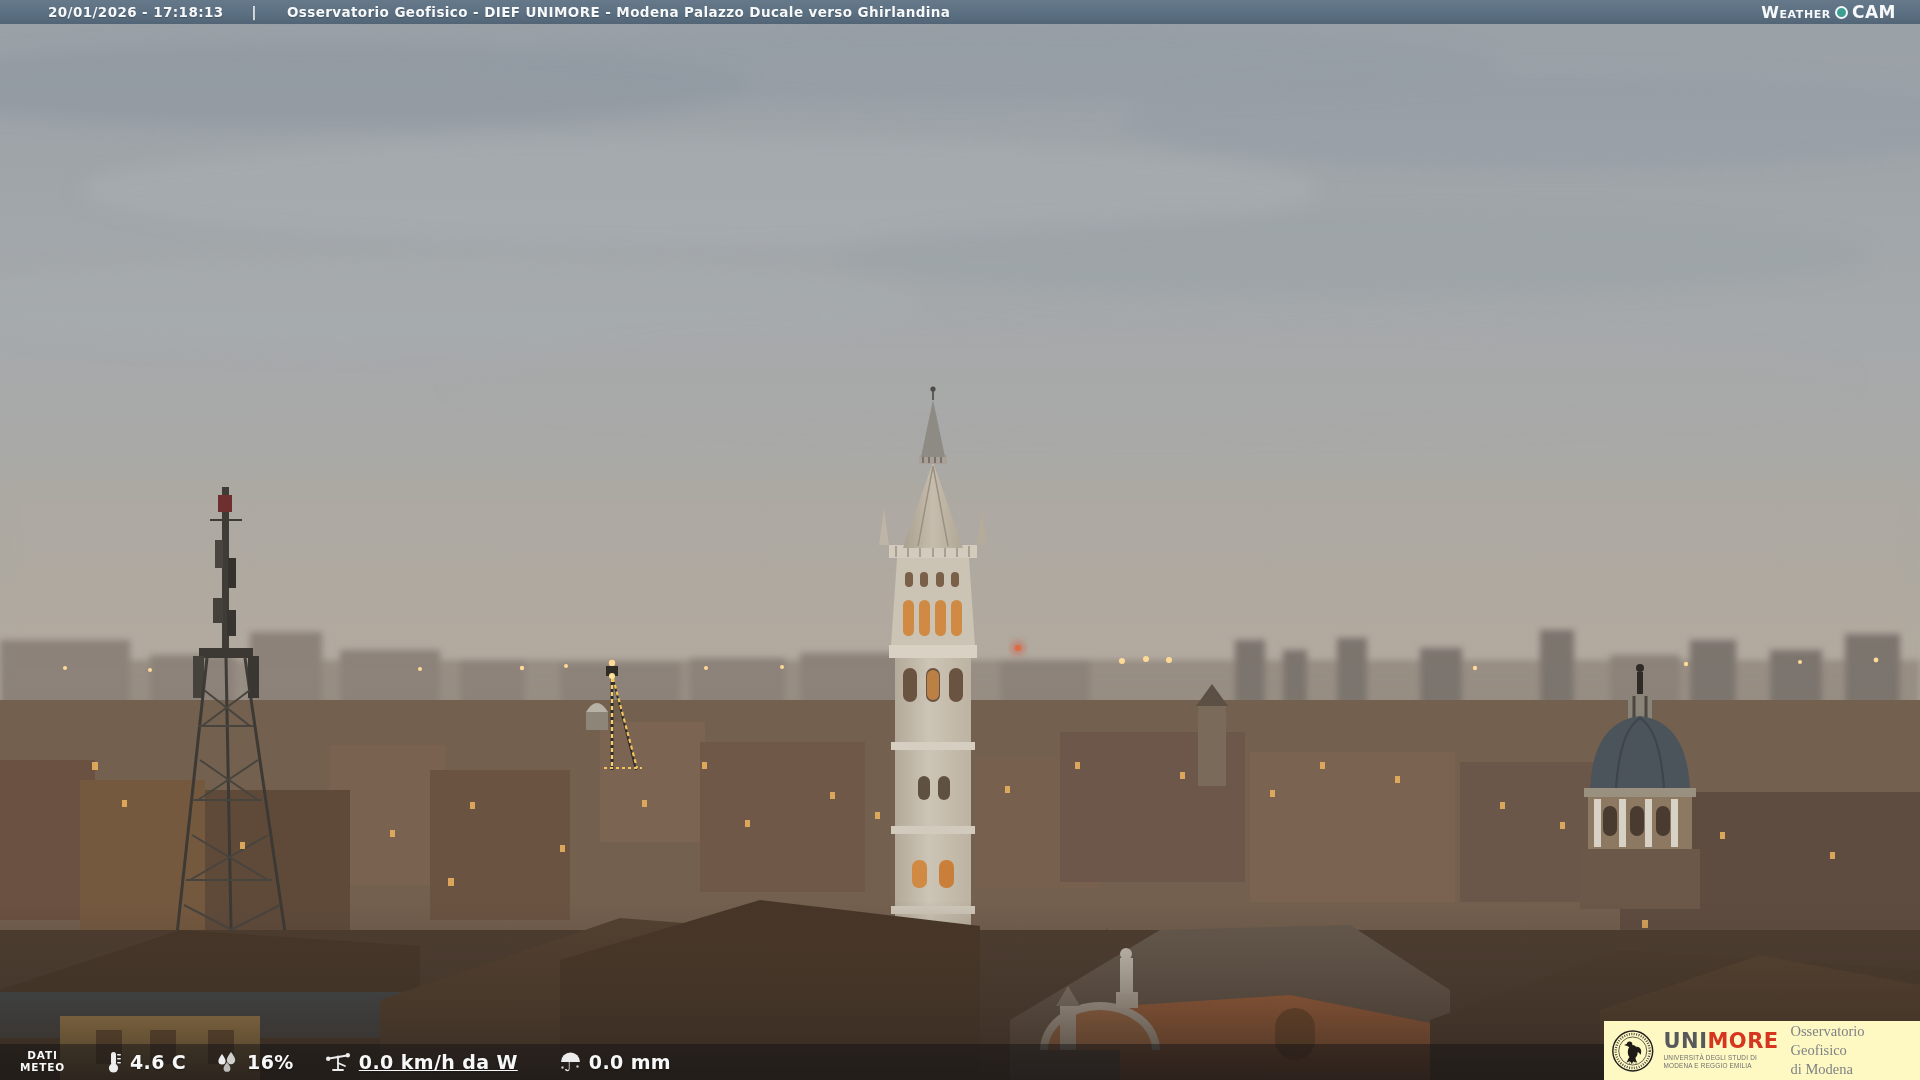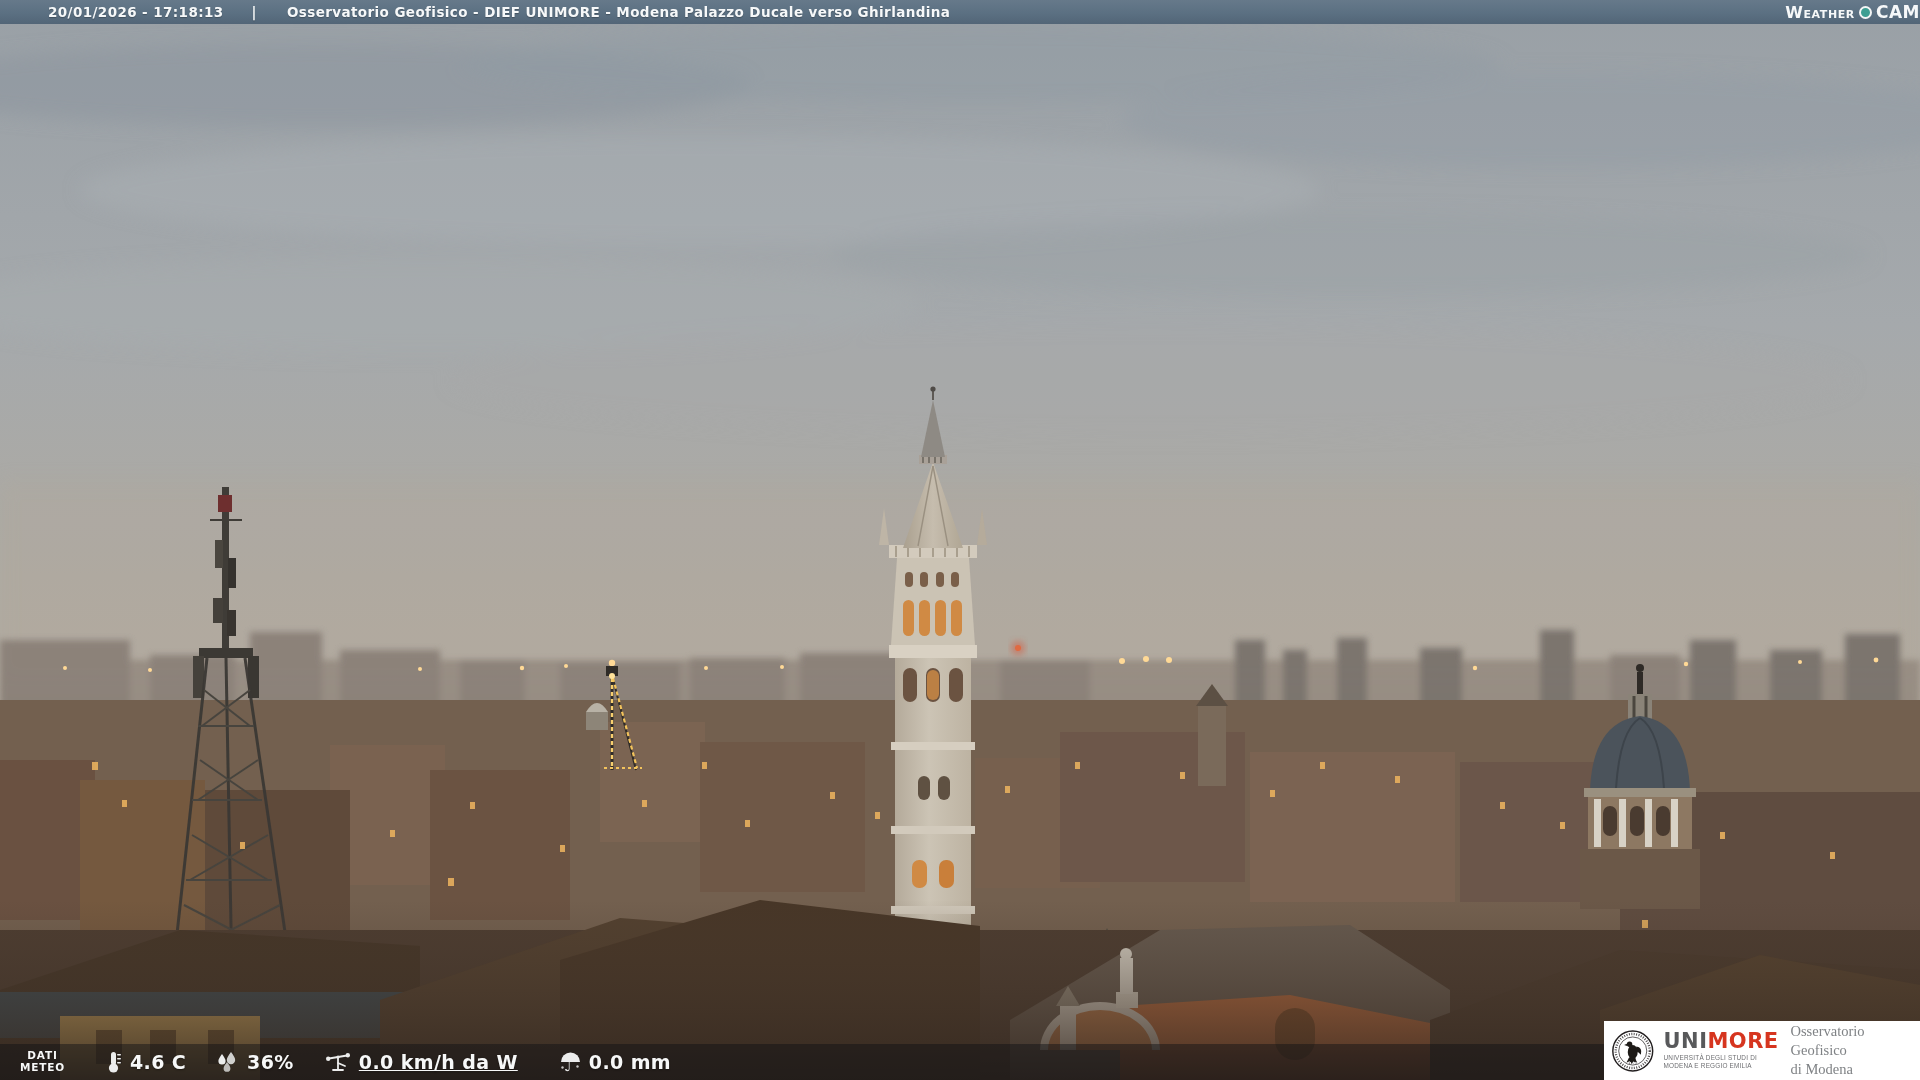--- a/index.html
+++ b/index.html
@@ -9,21 +9,21 @@
 
   
   .top-bar{position:absolute;top:0;left:0;right:0;height:24px;
            background:linear-gradient(180deg,#66798a 0%,#5b7082 55%,#526577 100%);
            display:flex;align-items:center;justify-content:space-between;
            color:#f6f8f9;z-index:5;}
   .tb-left{display:flex;align-items:baseline;padding-left:48px;
            font-size:13.5px;font-weight:bold;letter-spacing:.4px;
            text-shadow:0 1px 1px rgba(0,0,0,.25);}
   .tb-sep{margin:0 30px 0 28px;font-weight:bold;}
-  .weathercam{display:flex;align-items:center;padding-right:0;gap:4px;}
+  .weathercam{display:flex;align-items:center;padding-right:24px;gap:4px;}
   .wc-weather{display:inline-block;font-size:11px;letter-spacing:.6px;
               text-transform:uppercase;font-weight:bold;}
   .wc-weather::first-letter{font-size:16px;}
   .wc-dot{width:13px;height:13px;border-radius:50%;background:#3d9e92;
           border:2.5px solid #f3f5f6;box-sizing:border-box;display:inline-block;}
   .wc-cam{font-size:17px;font-weight:bold;letter-spacing:.5px;}
 
   
   .bottom-bar{position:absolute;left:0;right:0;bottom:0;height:36px;
               background:rgba(13,16,20,.45);display:flex;align-items:center;
@@ -32,21 +32,21 @@
             text-align:center;letter-spacing:.8px;}
   .bb-group{display:flex;align-items:center;gap:7px;}
   .bb-group .val{font-size:19px;font-weight:bold;letter-spacing:.4px;
                  text-shadow:0 1px 2px rgba(0,0,0,.4);}
   .bb-icon{display:inline-flex;opacity:.95;}
   .g-temp{margin-left:38px;} .g-hum{margin-left:28px;}
   .g-wind{margin-left:30px;text-decoration:underline;} .g-rain{margin-left:40px;text-align:right;}
 
   
   .logo-box{position:absolute;right:0;bottom:0;width:316px;height:59px;
-            background:#ffffff;display:flex;align-items:center;
+            background:#fef9c3;display:flex;align-items:center;
             padding:0 8px 0 7px;box-sizing:border-box;gap:9px;z-index:6;}
   .uni-block{display:flex;flex-direction:column;min-width:118px;}
   .uni-word{font-size:21px;font-weight:bold;color:#58595b;letter-spacing:.5px;line-height:1;}
   .uni-word .more{color:#d6351f;}
   .uni-sub{font-size:6.4px;color:#6d6e71;letter-spacing:.2px;line-height:1.25;margin-top:2px;
            font-family:"Liberation Sans",sans-serif;}
   .obs-block{font-size:14.5px;color:#7f8285;line-height:1.3;
              font-family:Liberation Serif, serif;}
 </style>
 </head>
@@ -396,21 +396,21 @@
     </div>
 
     <div class="bb-group g-hum">
       <span class="bb-icon">
         <svg width="26" height="24" viewBox="0 0 26 24" fill="#f7f8f8">
           <path d="M8,4 C10,7 11.6,9 11.6,11 A3.6,3.6 0 1 1 4.4,11 C4.4,9 6,7 8,4 Z"></path>
           <path d="M17,2 C19.4,5.4 21.2,7.8 21.2,10 A4.2,4.2 0 1 1 12.8,10 C12.8,7.8 14.6,5.4 17,2 Z" opacity=".85"></path>
           <path d="M13,12 C15,14.8 16.4,16.6 16.4,18.4 A3.4,3.4 0 1 1 9.6,18.4 C9.6,16.6 11,14.8 13,12 Z" opacity=".75"></path>
         </svg>
       </span>
-      <span class="val">36%</span>
+      <span class="val">16%</span>
     </div>
 
     <div class="bb-group g-wind">
       <span class="bb-icon">
         <svg width="28" height="24" viewBox="0 0 28 24" fill="none" stroke="#f7f8f8" stroke-width="1.8" stroke-linecap="round">
           <line x1="14" y1="7" x2="14" y2="20"></line>
           <line x1="5" y1="8.5" x2="23" y2="5.5"></line>
           <circle cx="4.2" cy="8.8" r="2.2" fill="#f7f8f8" stroke="none"></circle>
           <circle cx="23.8" cy="5.2" r="2.2" fill="#f7f8f8" stroke="none"></circle>
           <circle cx="14" cy="7" r="1.6" fill="#f7f8f8" stroke="none"></circle>

